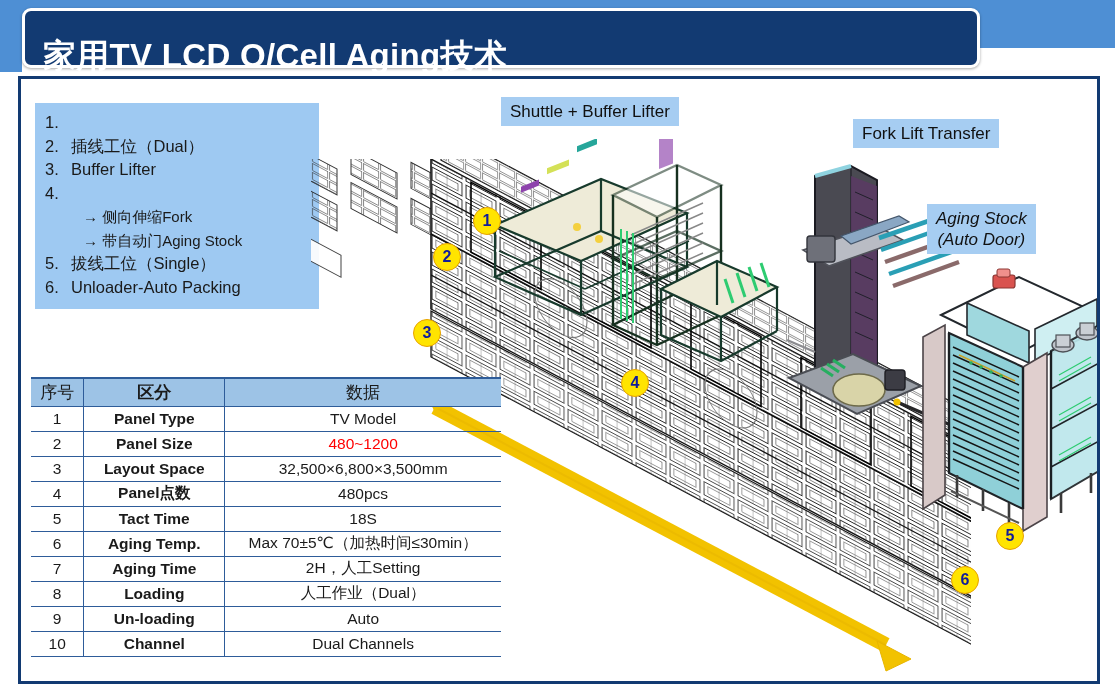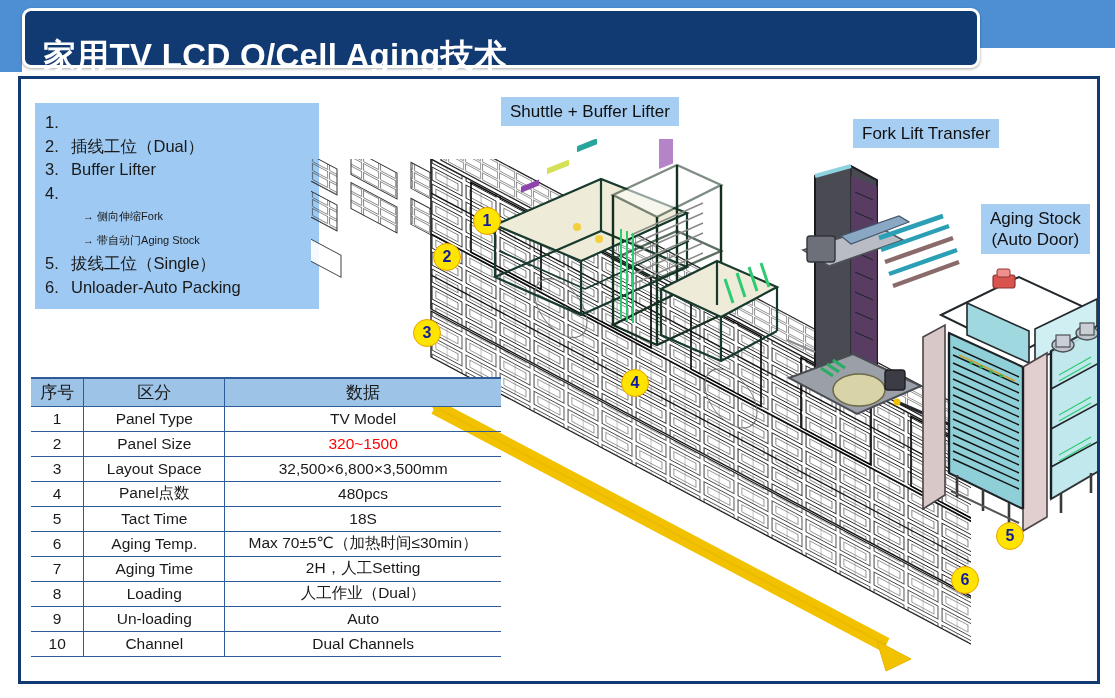--- a/index.html
+++ b/index.html
@@ -52,21 +52,21 @@
     background: #9EC9F2;
     padding: 8px 8px 10px 10px;
   }
   .bullets ol { list-style: none; }
   .bullets li {
     font-size: 16.5px; color: #1A1A1A; line-height: 23.5px;
     white-space: nowrap; display: flex;
   }
   .bullets li .num { width: 26px; flex: 0 0 26px; }
   .sub-line {
-    font-size: 11px; color: #1A1A1A; line-height: 23.5px;
+    font-size: 15px; color: #1A1A1A; line-height: 23.5px;
     white-space: nowrap; padding-left: 38px;
   }
 
   
   .spec-table {
     position: absolute; left: 10px; top: 298px; width: 470px;
     border-collapse: collapse;
     font-size: 15.5px;
     color: #1A1A1A;
   }
@@ -79,21 +79,21 @@
     white-space: nowrap;
   }
   .spec-table thead th {
     background: #9DC3E6;
     font-weight: normal;
     font-size: 17px;
     height: 28px;
     border-top: 2px solid #2E5C99;
   }
   .spec-table .c-no    { width: 48px;  border-right: 1.6px solid #2E5C99; }
-  .spec-table .c-item  { width: 128px; border-right: 1.6px solid #2E5C99; }
+  .spec-table .c-item  { width: 128px; border-right: 1.6px solid #2E5C99; font-weight: bold; }
   .spec-table .c-data  { width: 251px; }
   .red { color: #FF0000; }
 
   
   .dlabel {
     position: absolute;
     background: #A6CDF2;
     color: #111;
     font-size: 17px;
     line-height: 21px;
@@ -357,21 +357,21 @@
       <g stroke="#3a3a3a" stroke-width="2.6">
         <path d="M46 216 L46 238 M72 230 L72 252 M98 244 L98 264 M150 234 L150 254 M180 214 L180 234"></path>
       </g>
       <path d="M40 232 L108 264" stroke="#555" stroke-width="2"></path>
     </svg>
 
     <div class="dlabel" style="left:480px; top:18px;">Shuttle + Buffer Lifter</div>
 
     <div class="dlabel" style="left:784px; top:40px;margin-left:48px;">Fork Lift Transfer</div>
 
-    <div class="dlabel" style="left:960px; top:125px;">
+    <div class="dlabel" style="left:906px; top:125px;font-style:italic;">
       <div>Aging Stock</div>
       <div>(Auto Door)</div>
     </div>
 
     <div class="callout" style="left:452px; top:128px;">1</div>
     <div class="callout" style="left:412px; top:164px;">2</div>
     <div class="callout" style="left:392px; top:240px;">3</div>
     <div class="callout" style="left:600px; top:290px;">4</div>
     <div class="callout" style="left:975px; top:443px;">5</div>
     <div class="callout" style="left:930px; top:487px;">6</div>
@@ -386,21 +386,21 @@
       </thead>
       <tbody>
         <tr>
           <td class="c-no">1</td>
           <td class="c-item">Panel Type</td>
           <td class="c-data">TV Model</td>
         </tr>
         <tr>
           <td class="c-no">2</td>
           <td class="c-item">Panel Size</td>
-          <td class="c-data red">320~1500</td>
+          <td class="c-data red">480~1200</td>
         </tr>
         <tr>
           <td class="c-no">3</td>
           <td class="c-item">Layout Space</td>
           <td class="c-data">32,500×6,800×3,500mm</td>
         </tr>
         <tr>
           <td class="c-no">4</td>
           <td class="c-item">Panel点数</td>
           <td class="c-data">480pcs</td>

